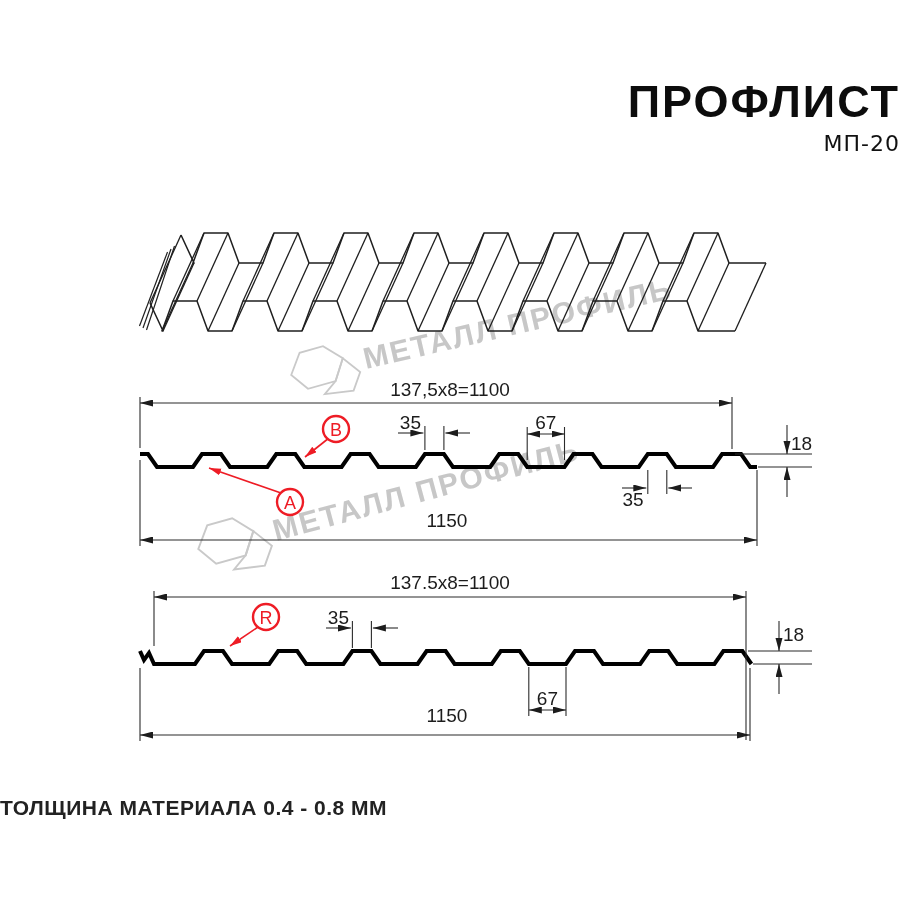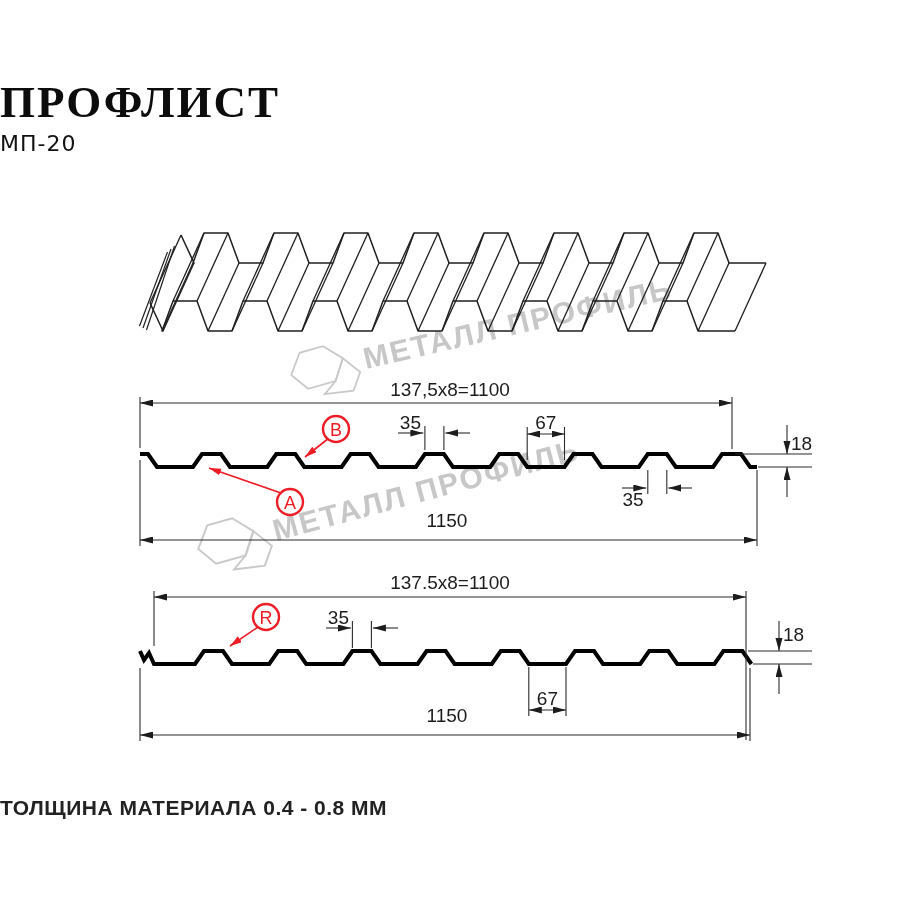--- a/index.html
+++ b/index.html
@@ -1,21 +1,21 @@
 <!DOCTYPE html>
 <html><head>
 <meta charset="utf-8">
 <style>
   html,body{margin:0;padding:0;background:#ffffff;}
   .page{position:relative;width:900px;height:900px;background:#ffffff;overflow:hidden;
         font-family:"Liberation Sans",sans-serif;}
-  .title{position:absolute;top:76px;left:0;right:0;text-align:left;
-         font-family:Liberation Serif, serif;
+  .title{position:absolute;top:76px;left:0;right:0;text-align:right;
+         font-family:Liberation Sans, sans-serif;
          font-size:45px;font-weight:bold;letter-spacing:2px;color:#0c0c0c;}
-  .subtitle{position:absolute;top:131px;left:0;right:0;text-align:left;
+  .subtitle{position:absolute;top:131px;left:0;right:0;text-align:right;
          font-family:"DejaVu Sans","Liberation Sans",sans-serif;
          font-size:22px;font-weight:500;letter-spacing:1px;color:#111;}
   .footer{position:absolute;top:796px;left:0;right:0;text-align:left;
          font-size:21px;font-weight:bold;letter-spacing:0.5px;color:#222;}
   svg{position:absolute;left:0;top:0;}
   .dimtxt{font-family:"Liberation Sans",sans-serif;font-size:19px;fill:#1c1c1c;}
   .redtxt{font-family:"Liberation Sans",sans-serif;font-size:18px;fill:#ee1c25;font-weight:500;}
   .wmtxt{font-family:"Liberation Sans",sans-serif;font-size:30px;font-weight:bold;
          letter-spacing:2px;fill:#c7c7c7;}
 </style>

